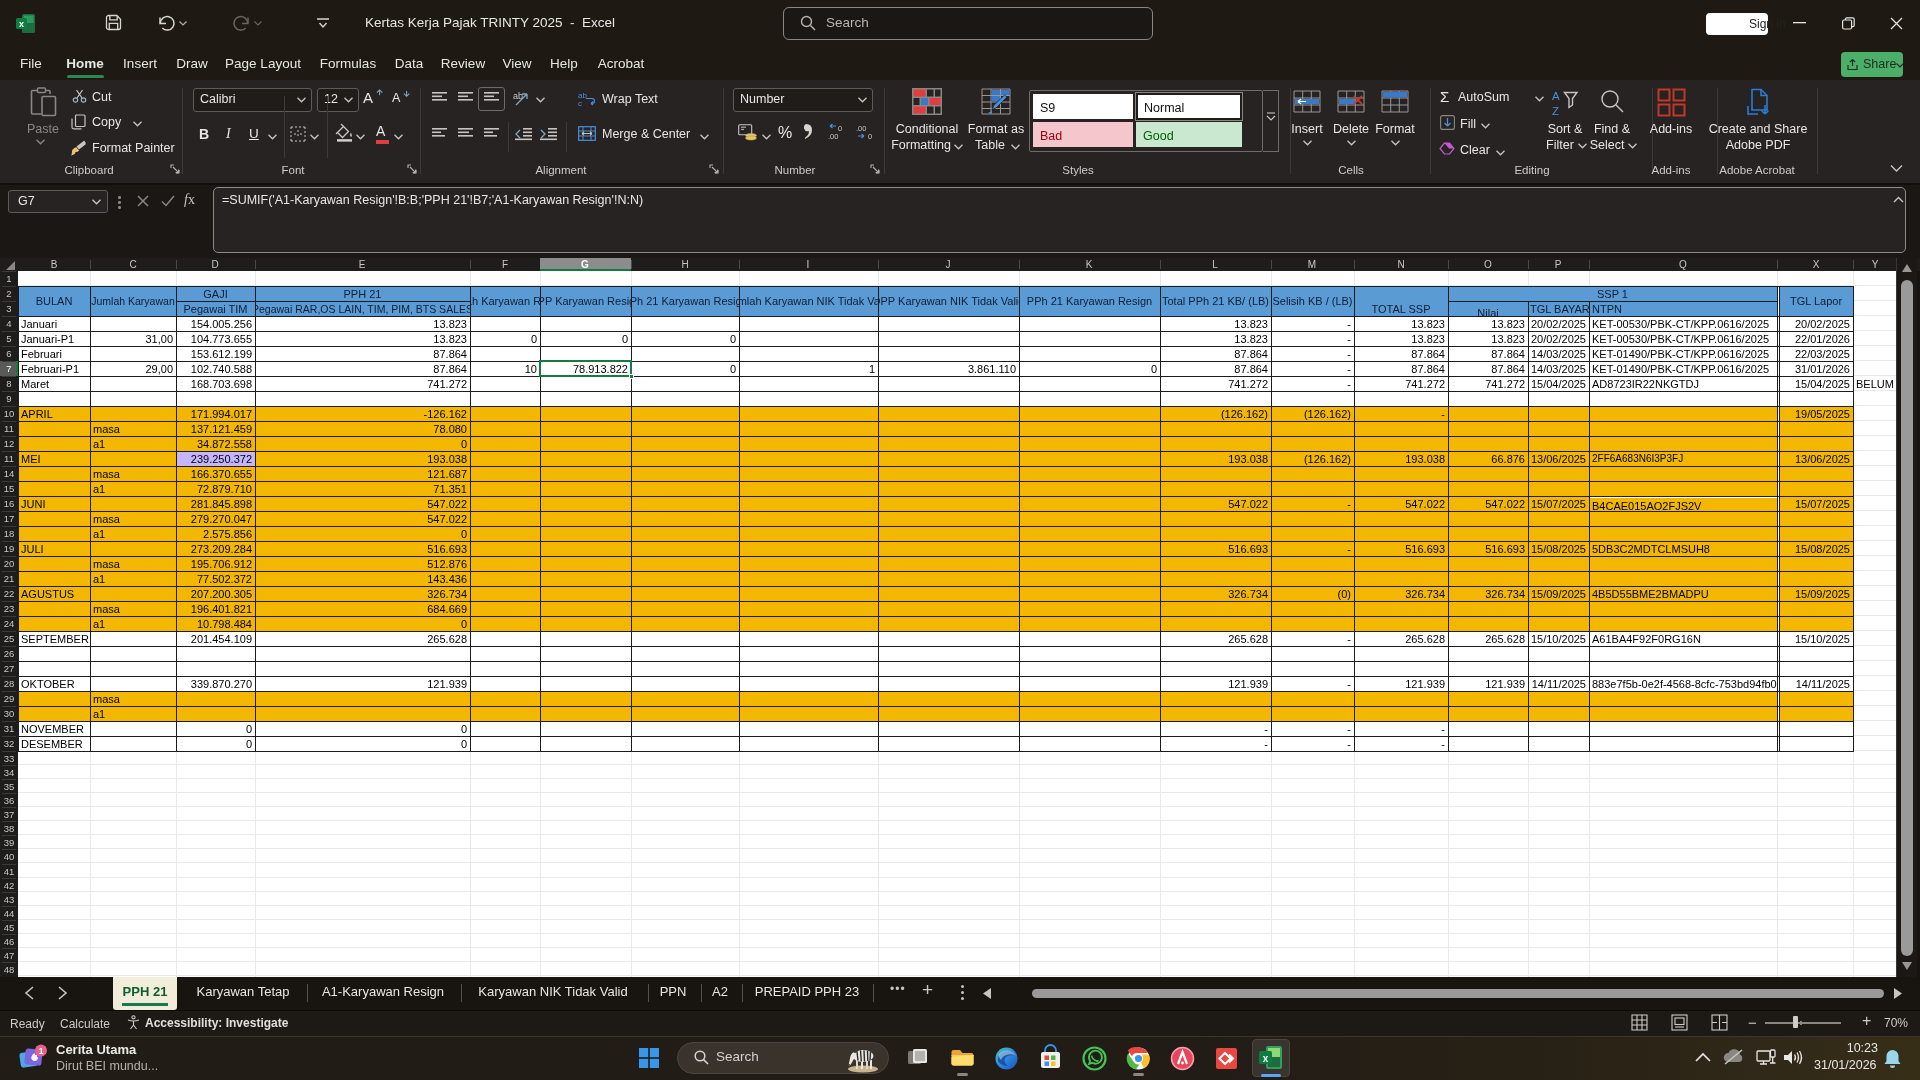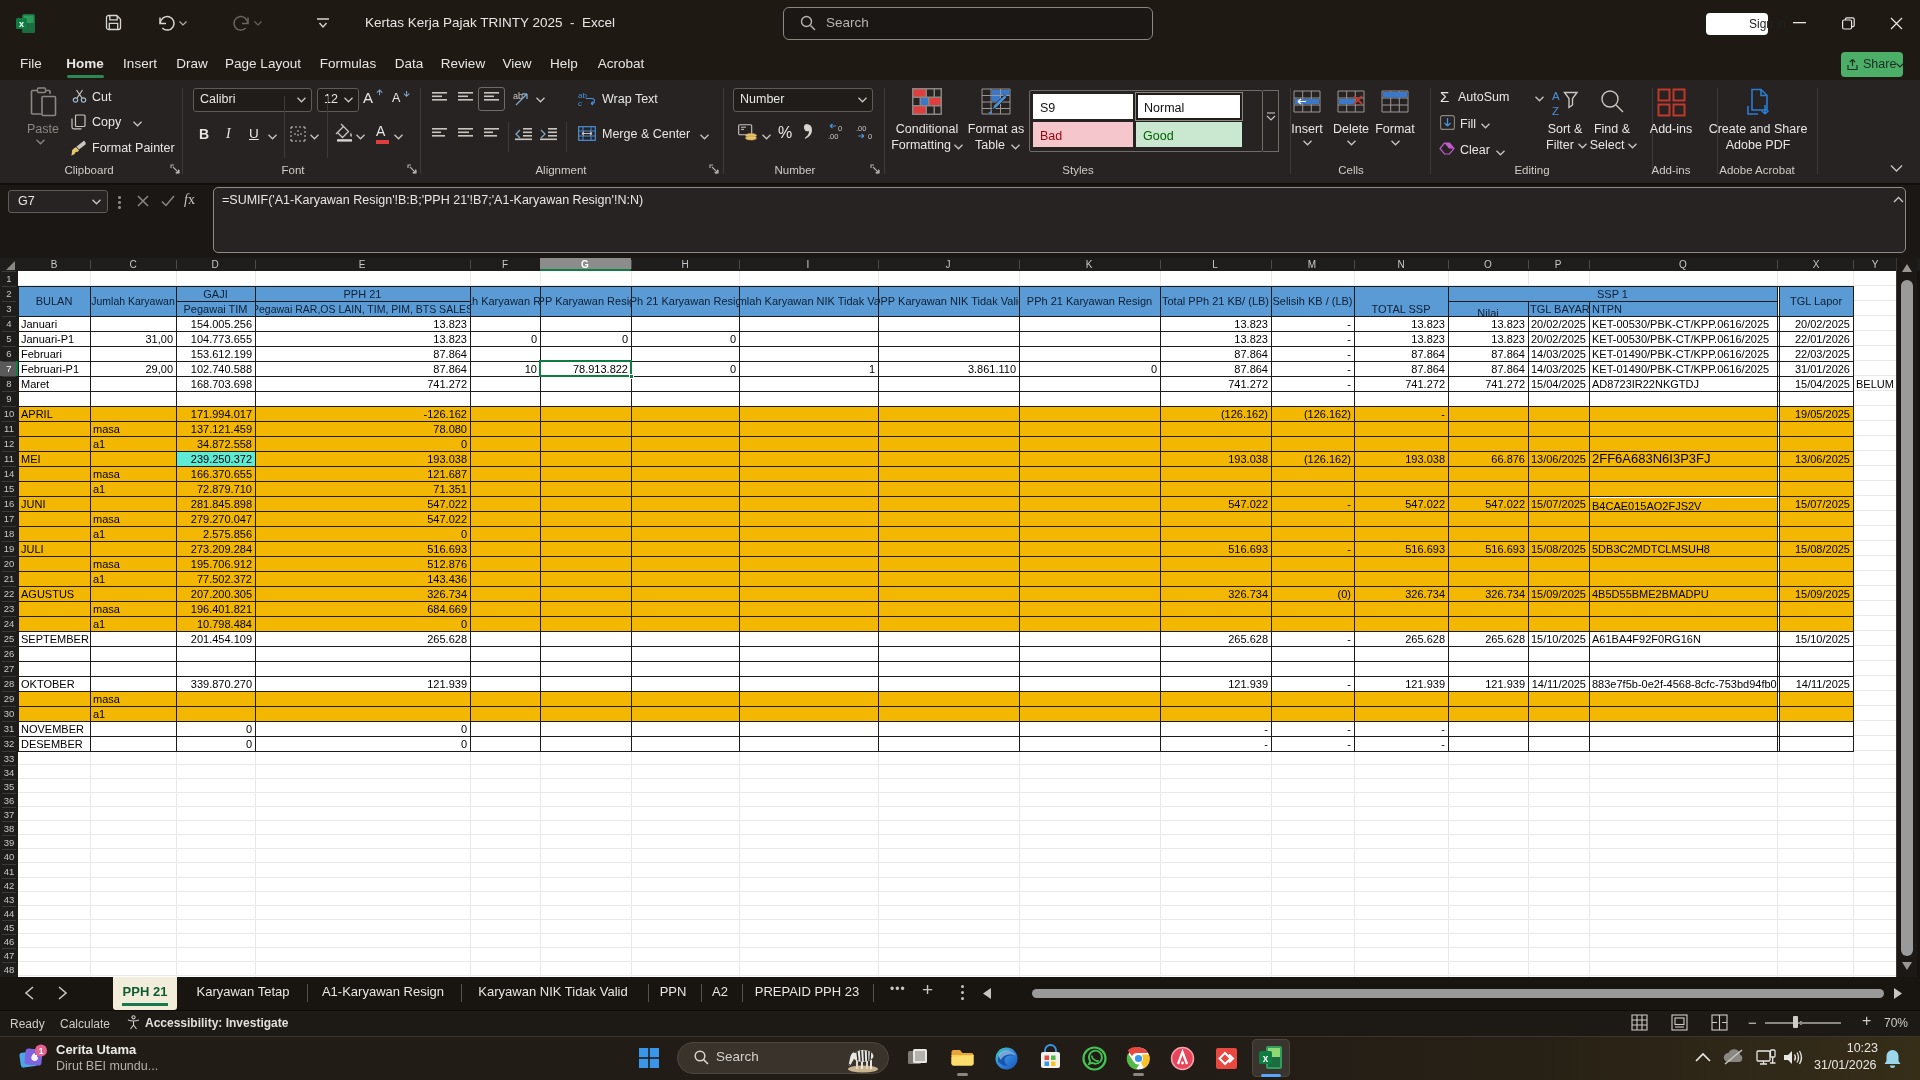--- a/index.html
+++ b/index.html
@@ -998,21 +998,21 @@
 <div class="cr" style="left:1271px;top:436px;width:83px;height:15px;background:#f3b700;font-size:11px;color:#000;overflow:hidden;"></div>
 <div class="cr" style="left:1354px;top:436px;width:94px;height:15px;background:#f3b700;font-size:11px;color:#000;overflow:hidden;"></div>
 <div class="cr" style="left:1448px;top:436px;width:80px;height:15px;background:#f3b700;font-size:11px;color:#000;overflow:hidden;"></div>
 <div class="cr" style="left:1528px;top:436px;width:61px;height:15px;background:#f3b700;font-size:11px;color:#000;overflow:hidden;"></div>
 <div class="cr" style="left:1589px;top:436px;width:188px;height:15px;background:#f3b700;font-size:11px;color:#000;overflow:hidden;"></div>
 <div class="cr" style="left:1779px;top:436px;width:74px;height:15px;background:#f3b700;font-size:11px;color:#000;overflow:hidden;"></div>
 <div class="cl" style="left:18px;top:451px;width:72px;height:15px;background:#f3b700;font-size:11px;color:#000;overflow:hidden;">
       <span style="position:relative;padding:0 3px;">MEI</span>
     </div>
 <div class="cr" style="left:90px;top:451px;width:86px;height:15px;background:#f3b700;font-size:11px;color:#000;overflow:hidden;"></div>
-<div class="cr" style="left:176px;top:451px;width:79px;height:15px;background:#5eead4;font-size:11px;color:#000;overflow:hidden;">
+<div class="cr" style="left:176px;top:451px;width:79px;height:15px;background:#c4b5fd;font-size:11px;color:#000;overflow:hidden;">
       <span style="position:relative;padding:0 3px;">239.250.372</span>
     </div>
 <div class="cr" style="left:255px;top:451px;width:215px;height:15px;background:#f3b700;font-size:11px;color:#000;overflow:hidden;">
       <span style="position:relative;padding:0 3px;">193.038</span>
     </div>
 <div class="cr" style="left:470px;top:451px;width:70px;height:15px;background:#f3b700;font-size:11px;color:#000;overflow:hidden;"></div>
 <div class="cr" style="left:540px;top:451px;width:91px;height:15px;background:#f3b700;font-size:11px;color:#000;overflow:hidden;"></div>
 <div class="cr" style="left:631px;top:451px;width:108px;height:15px;background:#f3b700;font-size:11px;color:#000;overflow:hidden;"></div>
 <div class="cr" style="left:739px;top:451px;width:139px;height:15px;background:#f3b700;font-size:11px;color:#000;overflow:hidden;"></div>
 <div class="cr" style="left:878px;top:451px;width:141px;height:15px;background:#f3b700;font-size:11px;color:#000;overflow:hidden;"></div>
@@ -1025,21 +1025,21 @@
     </div>
 <div class="cr" style="left:1354px;top:451px;width:94px;height:15px;background:#f3b700;font-size:11px;color:#000;overflow:hidden;">
       <span style="position:relative;padding:0 3px;">193.038</span>
     </div>
 <div class="cr" style="left:1448px;top:451px;width:80px;height:15px;background:#f3b700;font-size:11px;color:#000;overflow:hidden;">
       <span style="position:relative;padding:0 3px;">66.876</span>
     </div>
 <div class="cr" style="left:1528px;top:451px;width:61px;height:15px;background:#f3b700;font-size:11px;color:#000;overflow:hidden;">
       <span style="position:relative;padding:0 3px;">13/06/2025</span>
     </div>
-<div class="cl" style="left:1589px;top:451px;width:188px;height:15px;background:#f3b700;font-size:13px;color:#000;overflow:hidden;">
+<div class="cl" style="left:1589px;top:451px;width:188px;height:15px;background:#f3b700;font-size:10px;color:#000;overflow:hidden;">
       <span style="position:relative;padding:0 3px;">2FF6A683N6I3P3FJ</span>
     </div>
 <div class="cr" style="left:1779px;top:451px;width:74px;height:15px;background:#f3b700;font-size:11px;color:#000;overflow:hidden;">
       <span style="position:relative;padding:0 3px;">13/06/2025</span>
     </div>
 <div class="cr" style="left:18px;top:466px;width:72px;height:15px;background:#f3b700;font-size:11px;color:#000;overflow:hidden;"></div>
 <div class="cl" style="left:90px;top:466px;width:86px;height:15px;background:#f3b700;font-size:11px;color:#000;overflow:hidden;">
       <span style="position:relative;padding:0 3px;">masa</span>
     </div>
 <div class="cr" style="left:176px;top:466px;width:79px;height:15px;background:#f3b700;font-size:11px;color:#000;overflow:hidden;">

